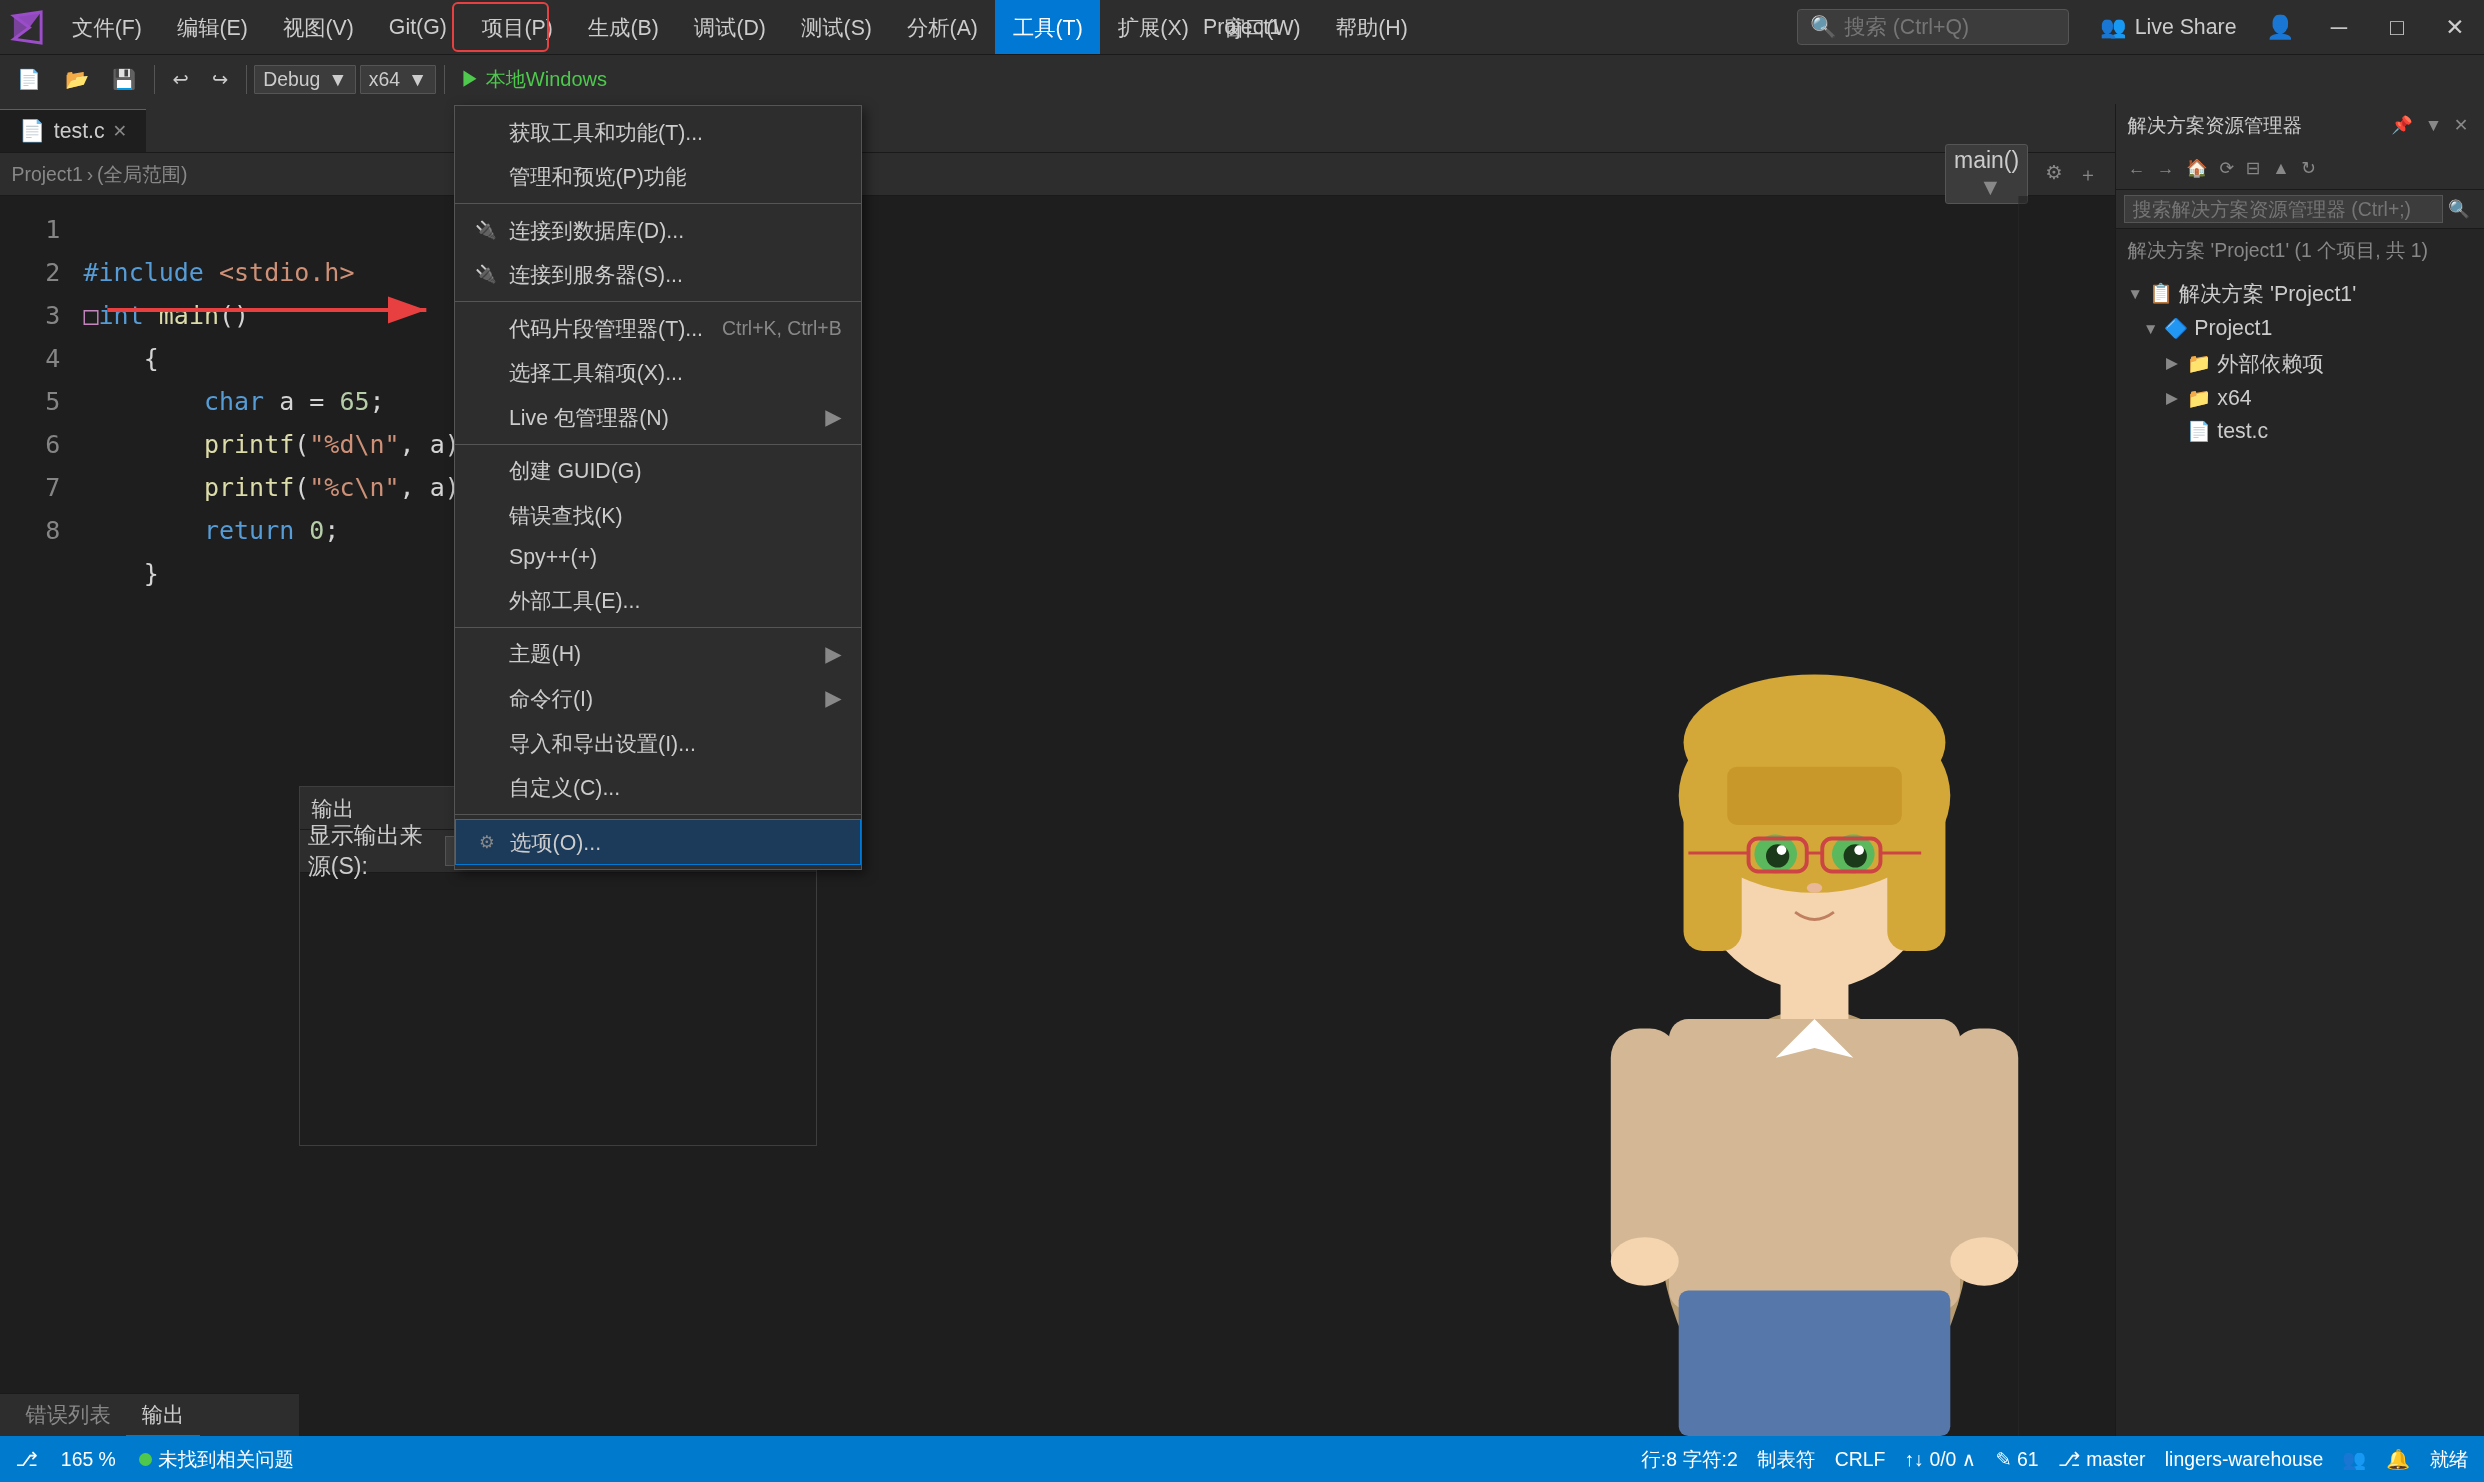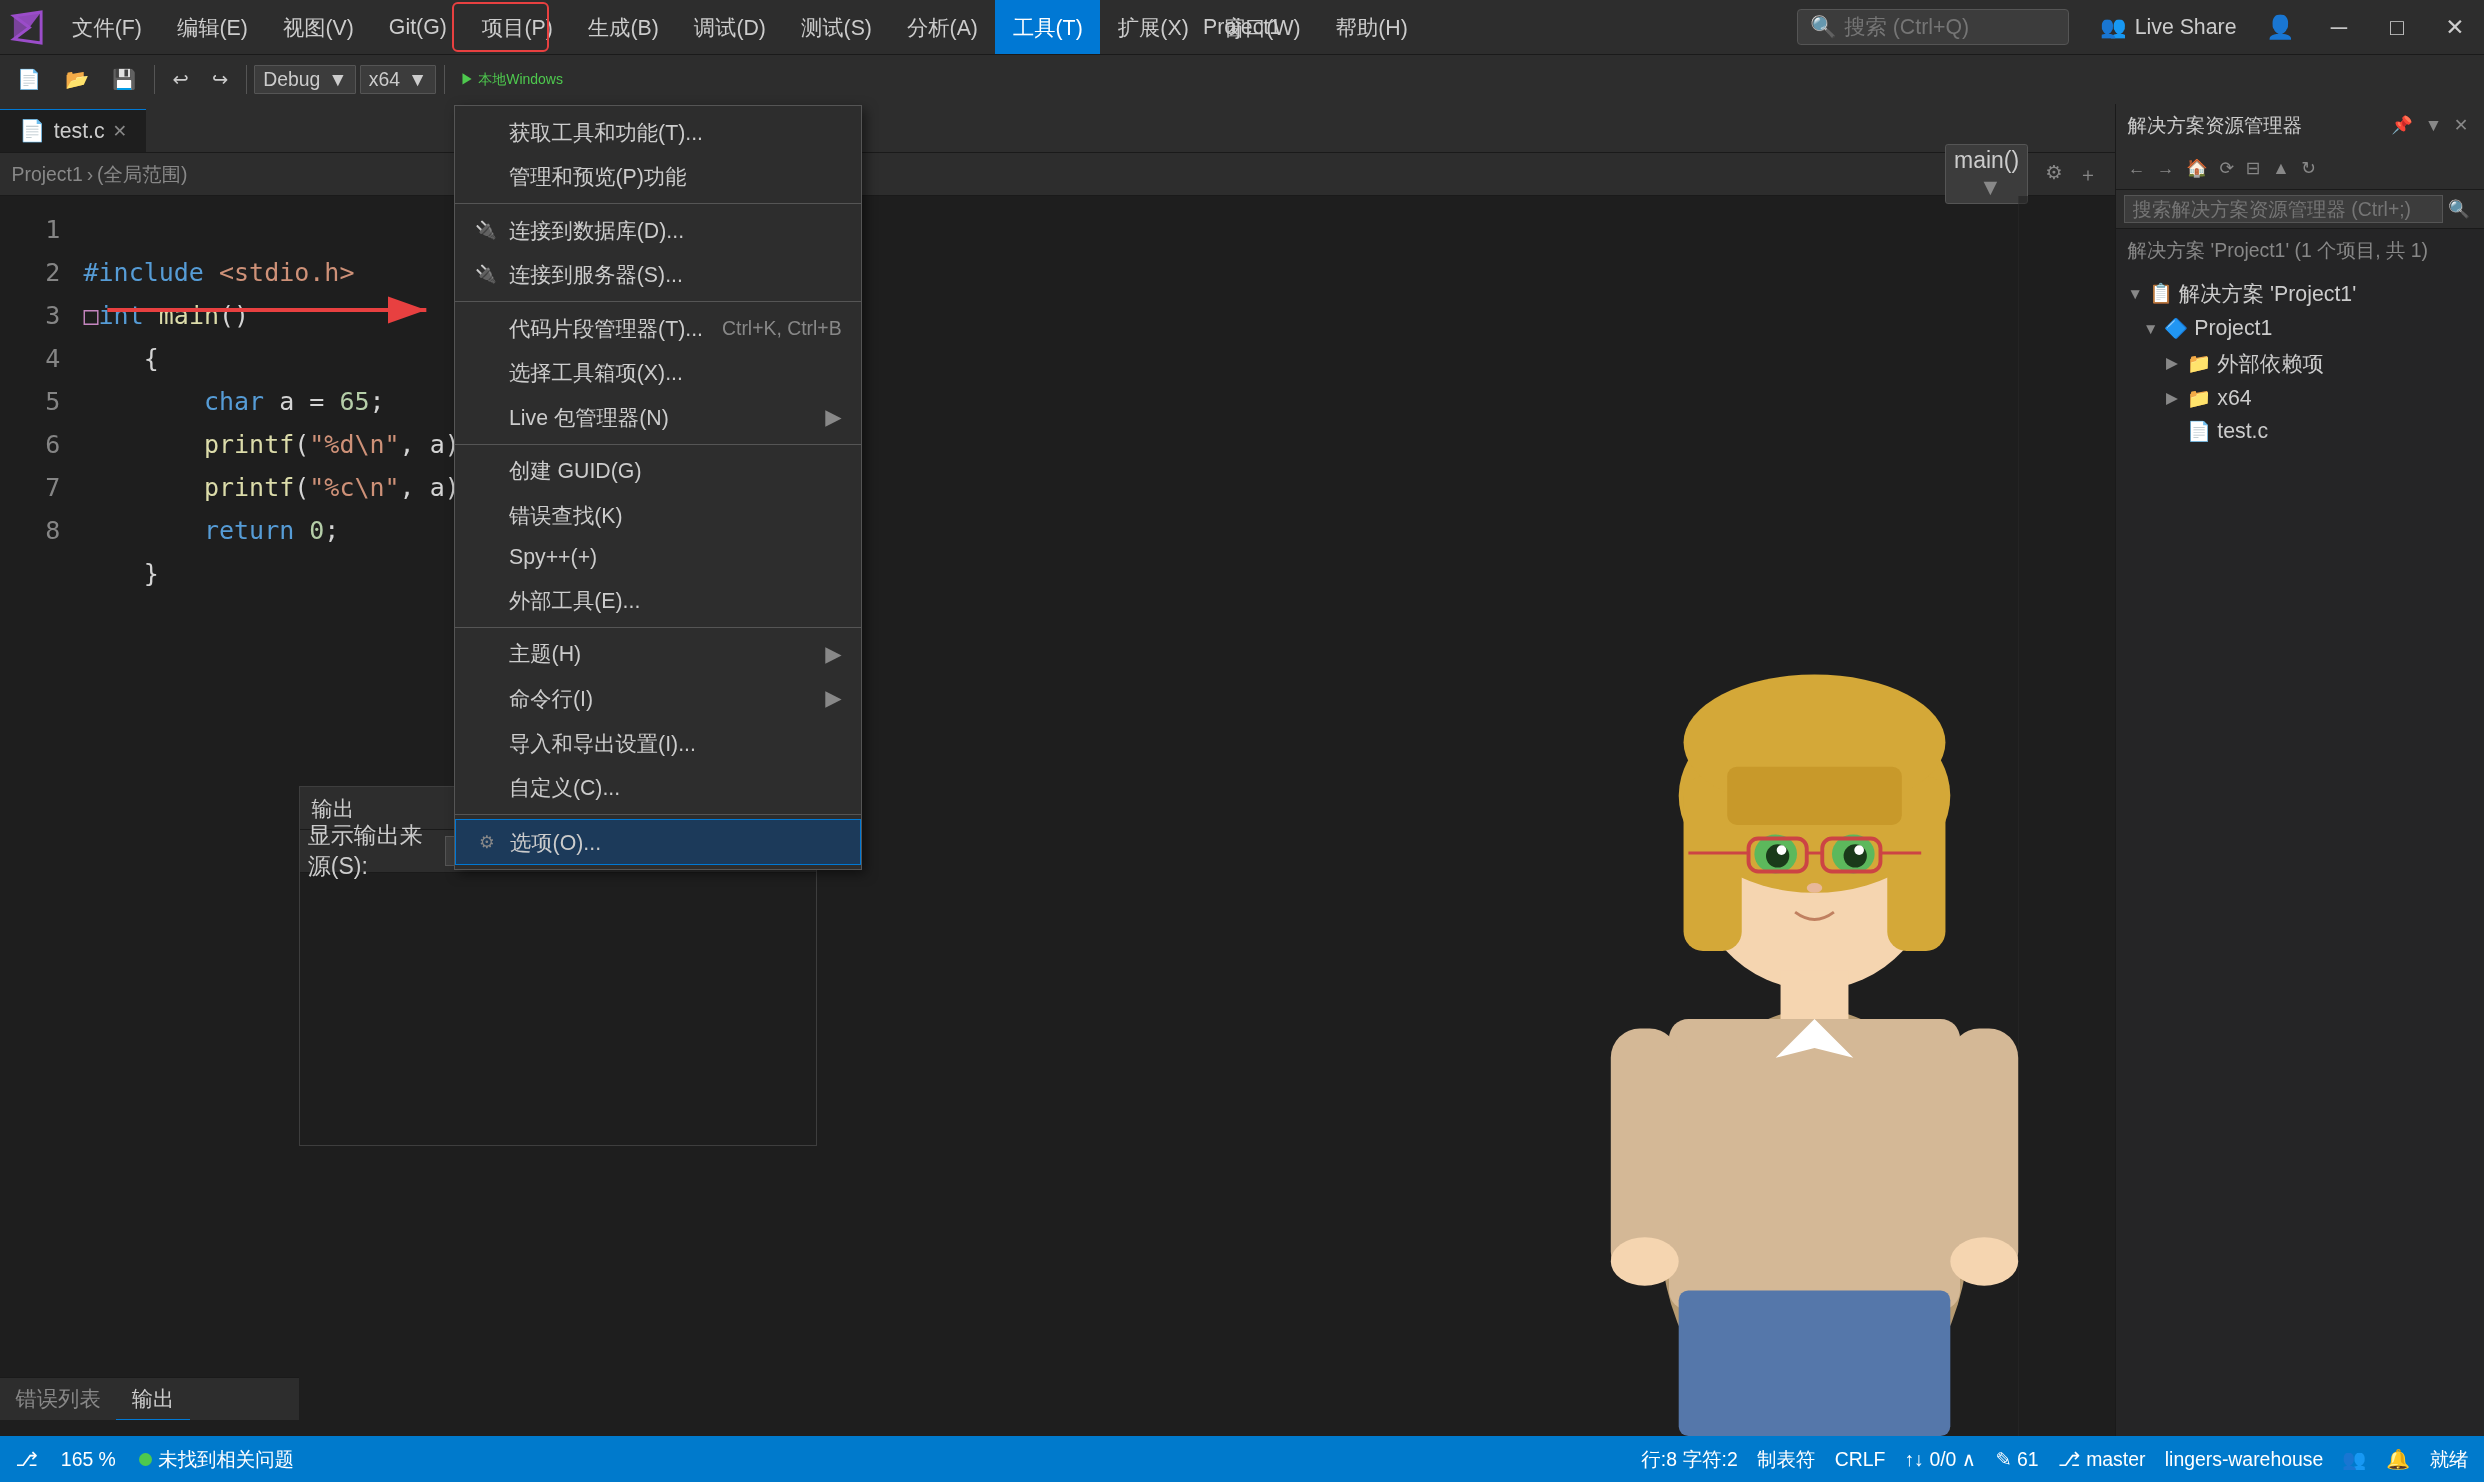--- a/index.html
+++ b/index.html
@@ -138,21 +138,21 @@
       color: #ccc;
       gap: 7.8px;
     }
     .run-btn {
       display: flex;
       align-items: center;
       background: transparent;
       border: none;
       color: #4ec94e;
       cursor: pointer;
-      font-size: 14px;
+      font-size: 20px;
       padding: 3.9px 7.8px;
       gap: 3.9px;
     }
 
     
     #main-layout {
       display: flex;
       height: calc(1483px - 54px - 50px - 47px);
       position: relative;
     }
@@ -447,28 +447,29 @@
       height: 43px;
       cursor: pointer;
       font-size: 21.3px;
       color: #888;
       gap: 5.8px;
     }
     .error-tab.active { color: #ccc; border-bottom: 1.9px solid #0078d4; }
 
     #bottom-tabs {
       position: absolute;
-      bottom: 63px;
+      bottom: 47px;
       left: 0;
       width: 299px;
       height: 43px;
       background: #2d2d2d;
       display: flex;
       align-items: flex-end;
       border-top: 1px solid #1a1a1a;
+      padding-left: 10px;
     }
   </style>
 </head>
 <body>
 
 <div id="title-bar">
   <div class="vs-logo">
     <svg width="35" height="35" viewBox="0 0 36 36">
       <polygon points="4,6 20,18 4,30" fill="#9b4dca" opacity="0.7"></polygon>
       <polygon points="4,6 32,2 32,34 4,30 20,18" fill="none" stroke="#9b4dca" stroke-width="3"></polygon>

